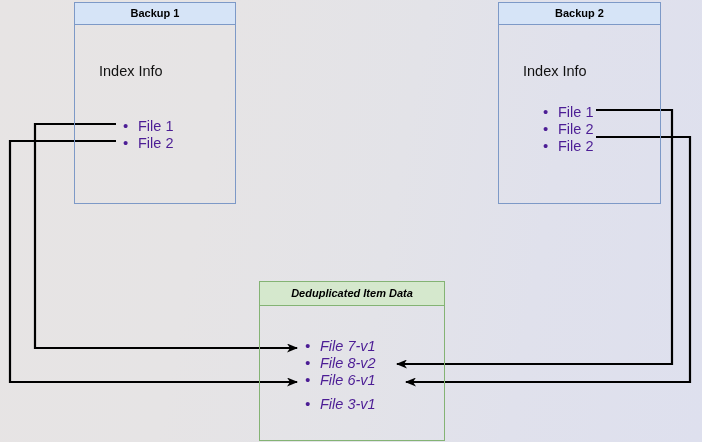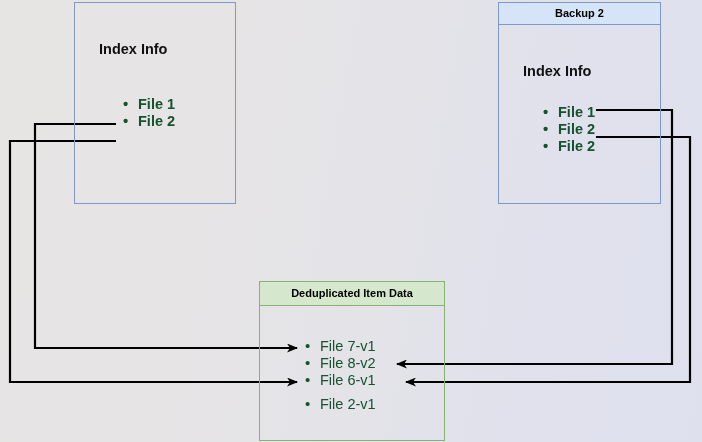--- a/index.html
+++ b/index.html
@@ -51,24 +51,24 @@
     border: 1.5px solid #7d99c7;
   }
   .backup-box .box-header {
     background: #d6e4f7;
     border-bottom: 1.5px solid #7d99c7;
     height: 22px;
   }
   .backup-box .box-body {
     background: transparent;
     height: calc(100% - 22px);
-    font-weight: bold;
   }
   .dedup-box {
     border: 1.5px solid #84b374;
+    font-style: italic;
   }
   .dedup-box .box-header {
     background: #d5e8cd;
     border-bottom: 1.5px solid #84b374;
     height: 24px;
   }
   .dedup-box .box-body {
     background: transparent;
     height: calc(100% - 24px);
   }
@@ -79,21 +79,21 @@
     white-space: nowrap;
   }
   .file-list {
     position: absolute;
     margin: 0;
     padding: 0;
     list-style: none;
   }
   .file-list li {
     font-size: 14.5px;
-    color: #14532d;
+    color: #4c1d95;
     line-height: 17px;
     white-space: nowrap;
     position: relative;
     padding-left: 15px;
   }
   .file-list li::before {
     content: "\2022";
     position: absolute;
     left: 0;
     top: -1px;
@@ -125,20 +125,21 @@
     <path d="M116,124 L35,124 L35,348 L297,348" fill="none" stroke="#000" stroke-width="2.2" marker-end="url(#arrow-right)"></path>
 
     <path d="M116,141 L10,141 L10,382 L297,382" fill="none" stroke="#000" stroke-width="2.2" marker-end="url(#arrow-right)"></path>
 
     <path d="M596,110 L672,110 L672,364 L397,364" fill="none" stroke="#000" stroke-width="2.2" marker-end="url(#arrow-left)"></path>
 
     <path d="M596,137 L690,137 L690,382 L406,382" fill="none" stroke="#000" stroke-width="2.2" marker-end="url(#arrow-left)"></path>
   </svg>
 
   <div class="box backup-box" style="left:74px; top:2px; width:162px; height:202px;">
+    <div class="box-header">Backup 1</div>
     <div class="box-body">
       <div class="index-label" style="left:24px; top:38px;">Index Info</div>
       <ul class="file-list" style="left:48px; top:93px;">
         <li>File 1</li>
         <li>File 2</li>
       </ul>
     </div>
   </div>
 
   <div class="box backup-box" style="left:498px; top:2px; width:163px; height:202px;">
@@ -153,18 +154,18 @@
     </div>
   </div>
 
   <div class="box dedup-box" style="left:259px; top:281px; width:186px; height:160px;">
     <div class="box-header">Deduplicated Item Data</div>
     <div class="box-body">
       <ul class="file-list dedup-list" style="left:45px; top:32px;">
         <li>File 7-v1</li>
         <li>File 8-v2</li>
         <li>File 6-v1</li>
-        <li class="gap">File 2-v1</li>
+        <li class="gap">File 3-v1</li>
       </ul>
     </div>
   </div>
 
 </div>
 
 </body></html>

